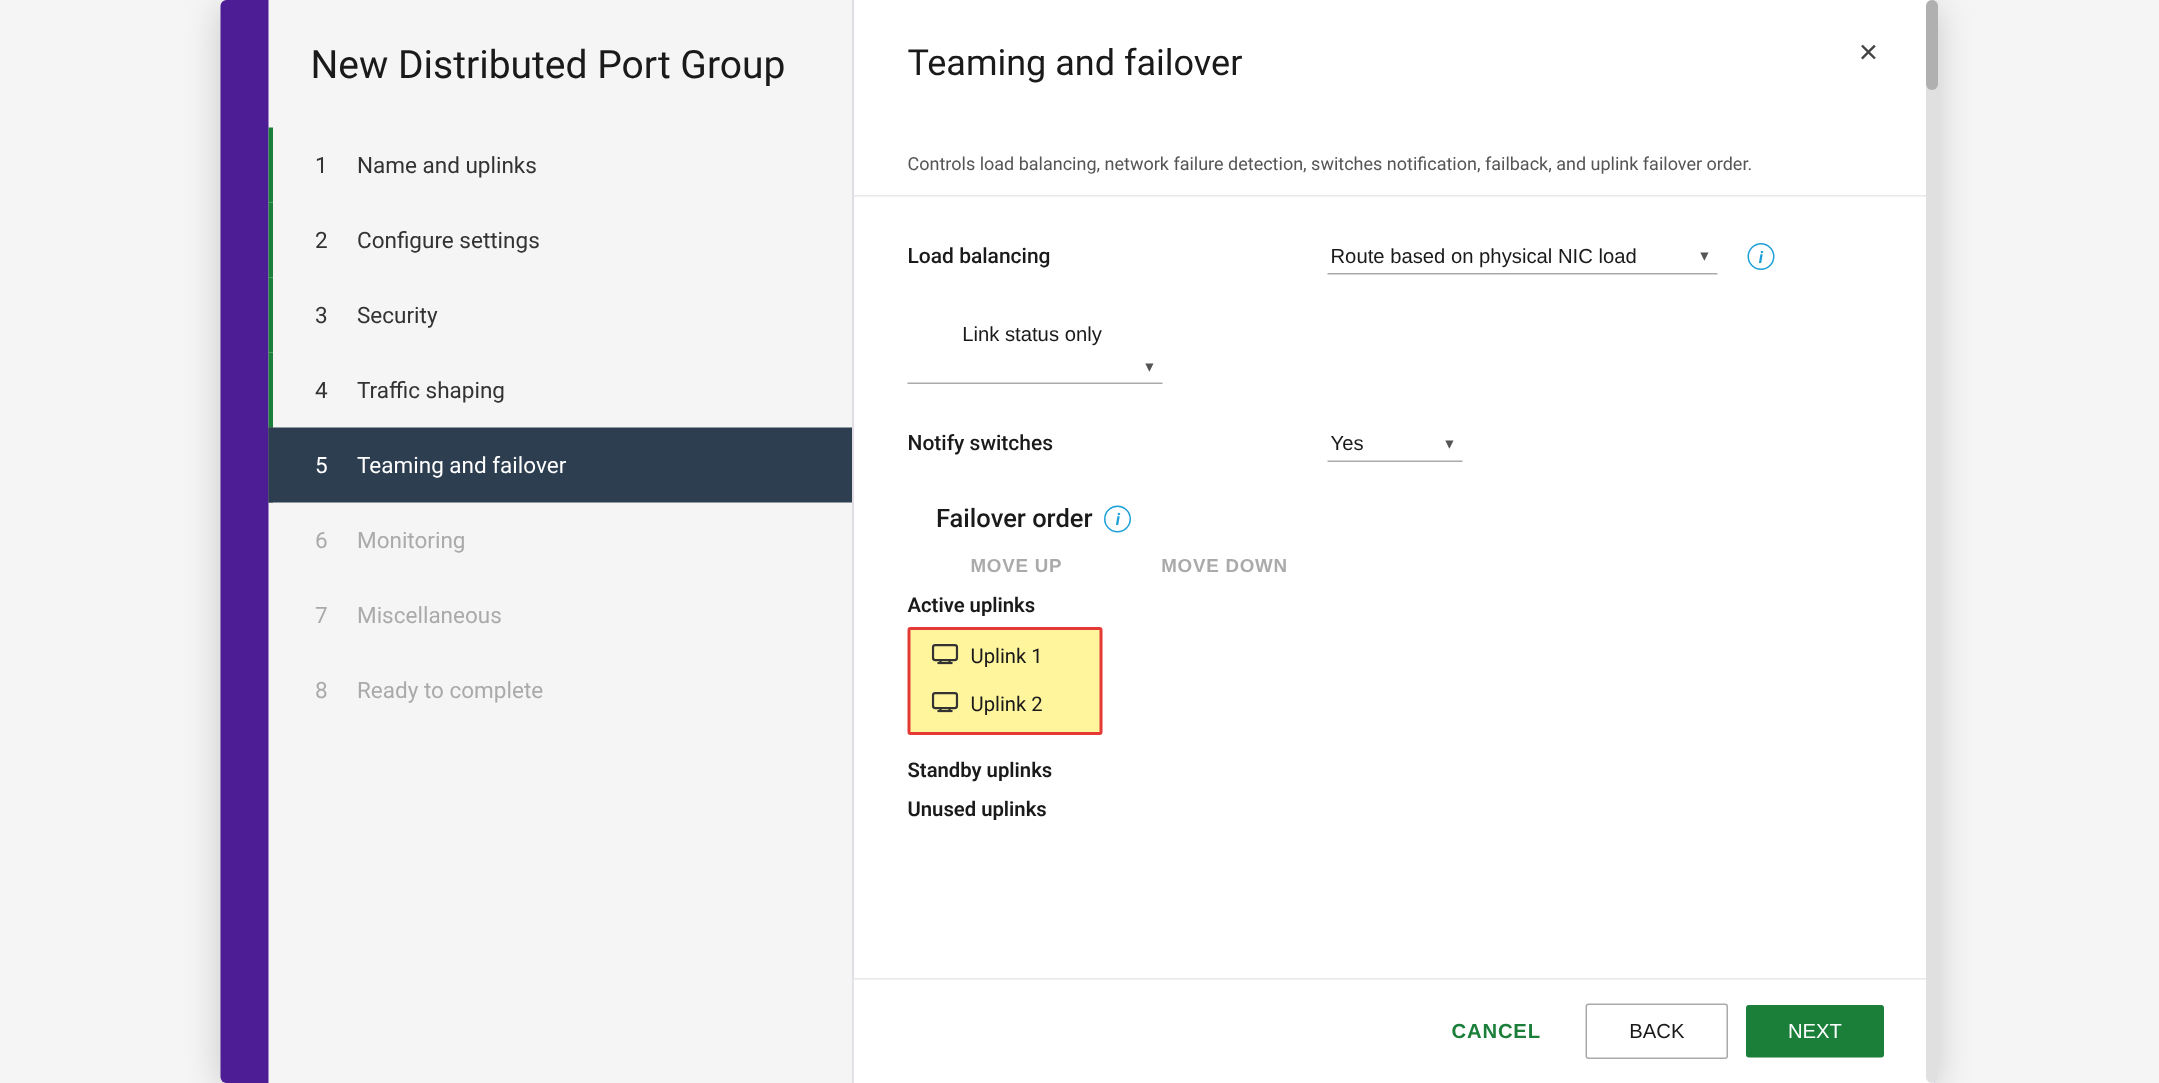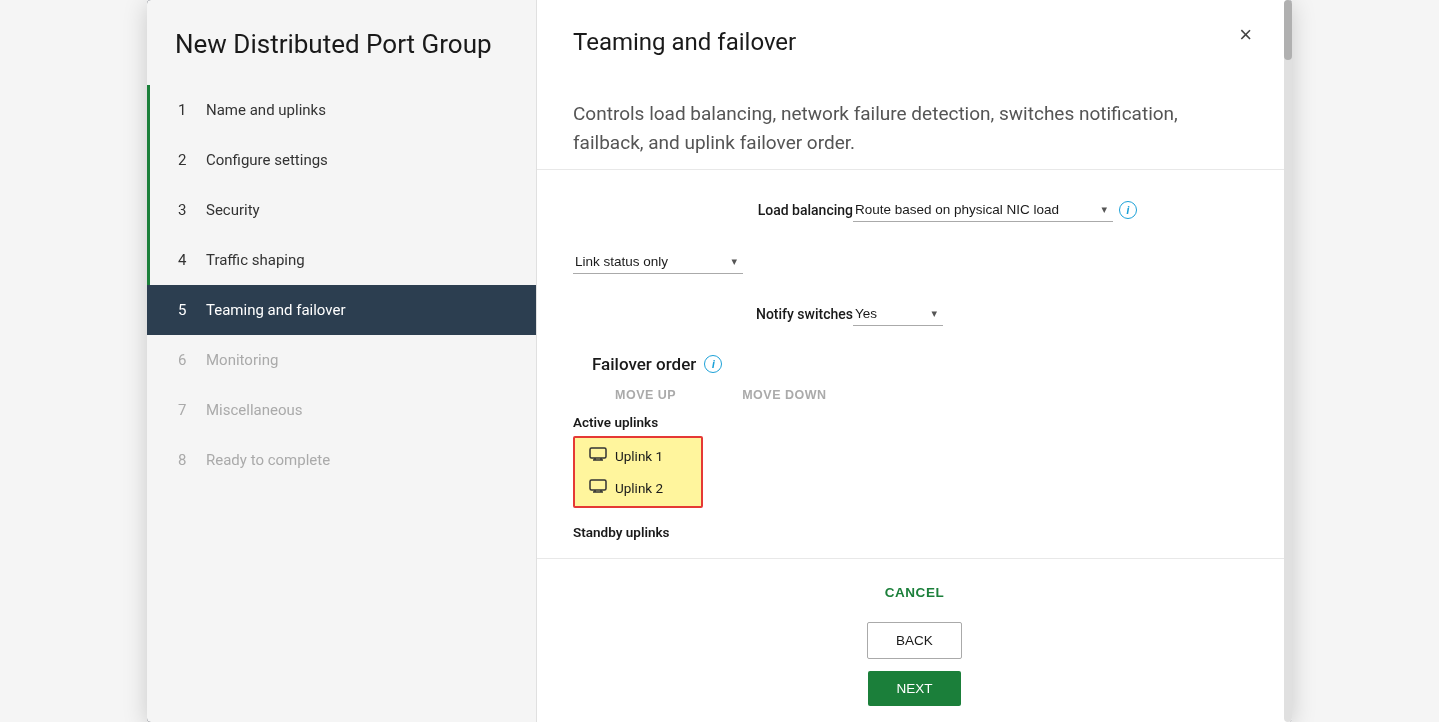--- a/index.html
+++ b/index.html
@@ -8,26 +8,27 @@
       background: #f5f5f5;
       display: flex;
       justify-content: center;
       align-items: center;
       height: 100vh;
       font-size: 14px;
     }
     .dialog {
       width: 1145px;
       height: 722px;
-      background: #0f172a;
+      background: #4c1d95;
       border-radius: 4px;
       box-shadow: 0 4px 24px rgba(0,0,0,0.18);
       display: flex;
       overflow: hidden;
       position: relative;
+      padding-left: 32px;
     }
     
     .sidebar {
       width: 390px;
       min-width: 390px;
       background: #f5f5f5;
       border-right: 1px solid #e0e0e0;
       display: flex;
       flex-direction: column;
       padding: 0;
@@ -95,21 +96,21 @@
       flex: 1;
     }
     .main-title {
       font-size: 24px;
       font-weight: 400;
       color: #1a1a1a;
       margin-bottom: 6px;
     }
     .main-subtitle {
       color: #555;
-      font-size: 19px;
+      font-size: 12px;
       line-height: 1.5;
       margin-top: 44px;
     }
     .close-btn {
       background: none;
       border: none;
       cursor: pointer;
       font-size: 22px;
       color: #444;
       padding: 0 4px;
@@ -126,26 +127,25 @@
       display: flex;
       align-items: center;
       margin-bottom: 28px;
     }
     .form-label {
       width: 280px;
       min-width: 280px;
       font-size: 14px;
       color: #1a1a1a;
       font-weight: 500;
-      text-align: right;
     }
     .form-control {
       display: flex;
       align-items: center;
-      gap: 6px;
+      gap: 20px;
     }
     .select-btn {
       display: flex;
       align-items: center;
       gap: 8px;
       background: none;
       border: none;
       border-bottom: 1px solid #aaa;
       padding: 4px 6px 4px 2px;
       cursor: pointer;
@@ -153,20 +153,21 @@
       color: #1a1a1a;
       min-width: 260px;
     }
     .select-btn .chevron {
       margin-left: auto;
       font-size: 11px;
       color: #555;
     }
     .select-small {
       min-width: 170px;
+      flex-direction: column;
     }
     .select-tiny {
       min-width: 90px;
     }
     .info-icon {
       display: inline-flex;
       align-items: center;
       justify-content: center;
       width: 18px;
       height: 18px;
@@ -245,21 +246,20 @@
     }
     
     .main-footer {
       display: flex;
       justify-content: flex-end;
       align-items: center;
       padding: 16px 36px;
       border-top: 1px solid #e8e8e8;
       gap: 12px;
       background: #fff;
-      flex-direction: column;
     }
     .btn-cancel {
       background: none;
       border: none;
       color: #1b7f3a;
       font-size: 13.5px;
       font-weight: 600;
       letter-spacing: 0.04em;
       cursor: pointer;
       padding: 10px 18px;
@@ -421,20 +421,21 @@
                 <line x1="12" y1="11" x2="12" y2="13" stroke="#333" stroke-width="1.5"></line>
                 <line x1="4" y1="13" x2="14" y2="13" stroke="#333" stroke-width="1.5"></line>
               </svg>
             </span>
             <span>Uplink 2</span>
           </div>
         </div>
       </div>
 
       <div class="standby-label">Standby uplinks</div>
+      <div class="unused-label">Unused uplinks</div>
 
     </div>
 
     <div class="main-footer">
       <button class="btn-cancel">CANCEL</button>
       <button class="btn-back">BACK</button>
       <button class="btn-next">NEXT</button>
     </div>
   </div>
 

